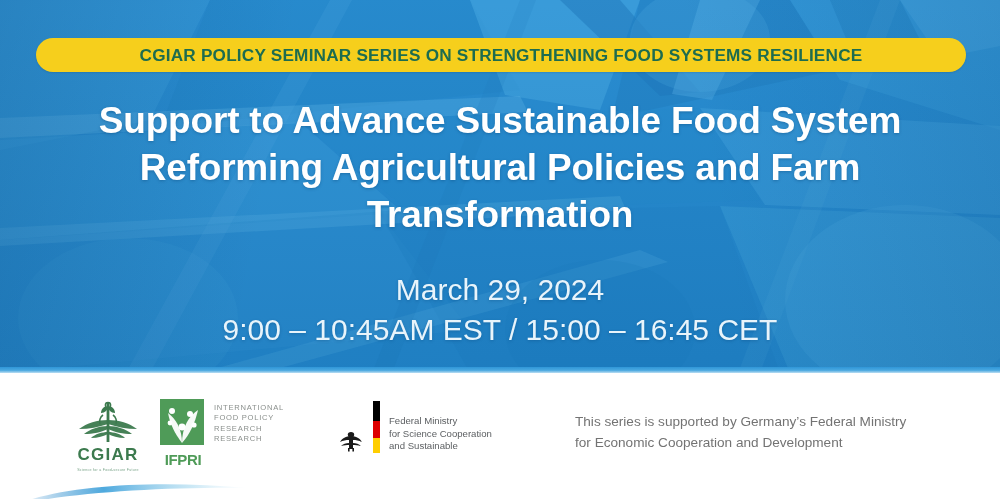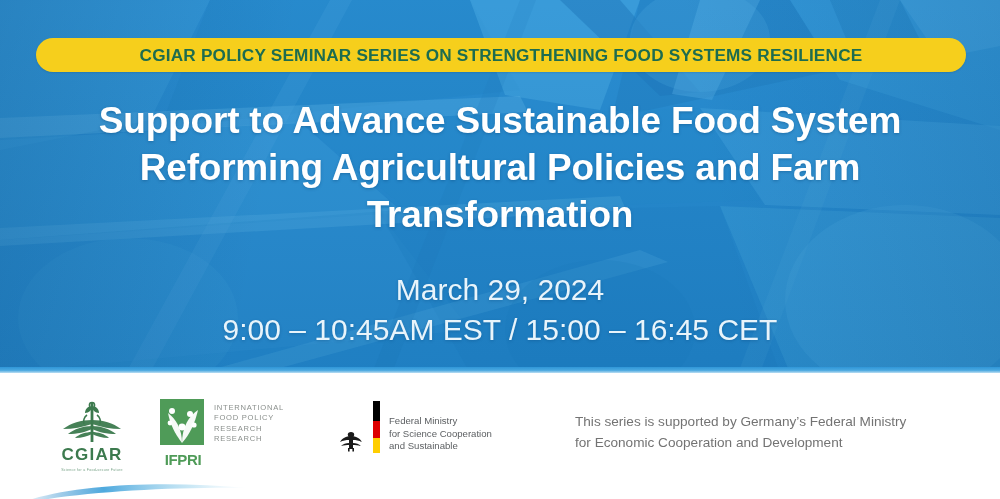--- a/index.html
+++ b/index.html
@@ -72,21 +72,21 @@
     color:#e8f4fb; font-size:30px; line-height:40px; font-weight:400;
     text-shadow:0 1px 3px rgba(8,60,105,0.30);
   }
 
   
   .footer {
     position:absolute; left:0; top:373px; width:1000px; height:126px;
     background:#ffffff;
   }
 
-  .logo-cgiar { position:absolute; left:40px; top:25px; width:104px; height:78px; }
+  .logo-cgiar { position:absolute; left:56px; top:25px; width:104px; height:78px; }
   .cgiar-mark { display:block; margin:0 auto; }
   .cgiar-word {
     text-align:center; color:#3c7a4e; font-weight:bold;
     font-size:17px; letter-spacing:1.2px; margin-top:1px;
     font-family:"Liberation Sans", sans-serif;
   }
   .cgiar-tag {
     text-align:center; color:#7aa489; font-size:3.6px; letter-spacing:0.25px;
     margin-top:3px; white-space:nowrap; overflow:hidden;
   }

